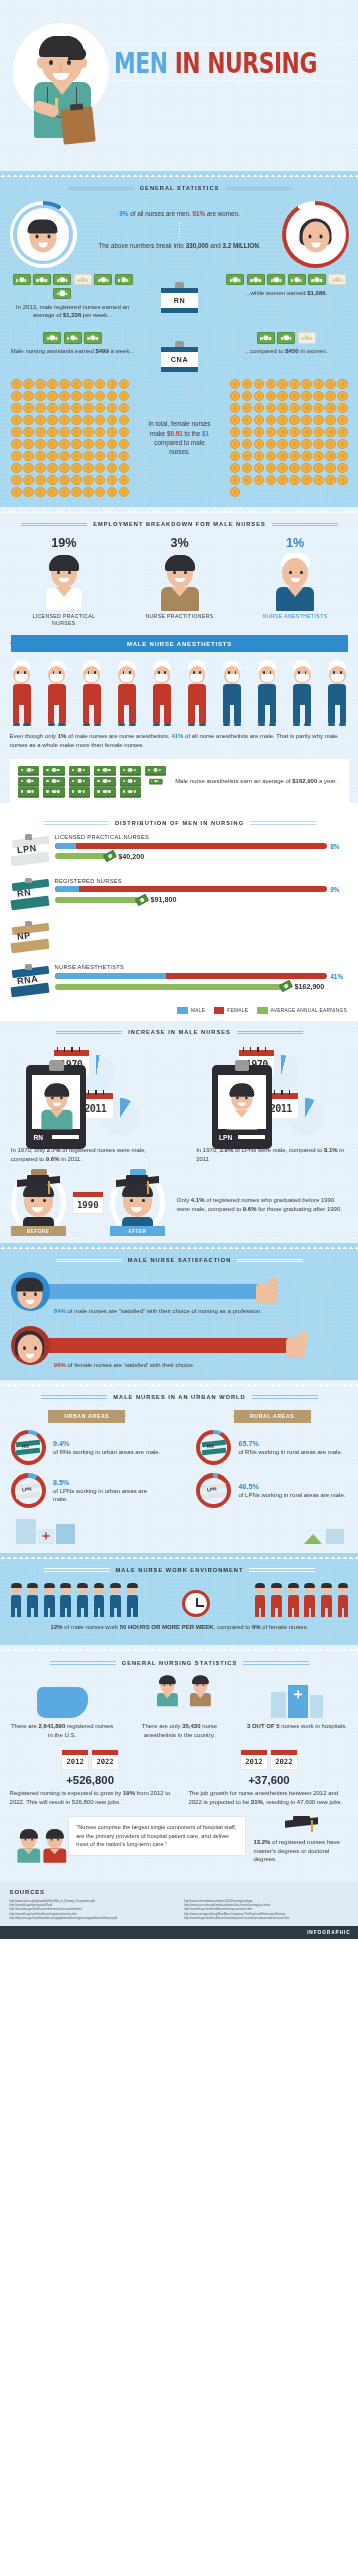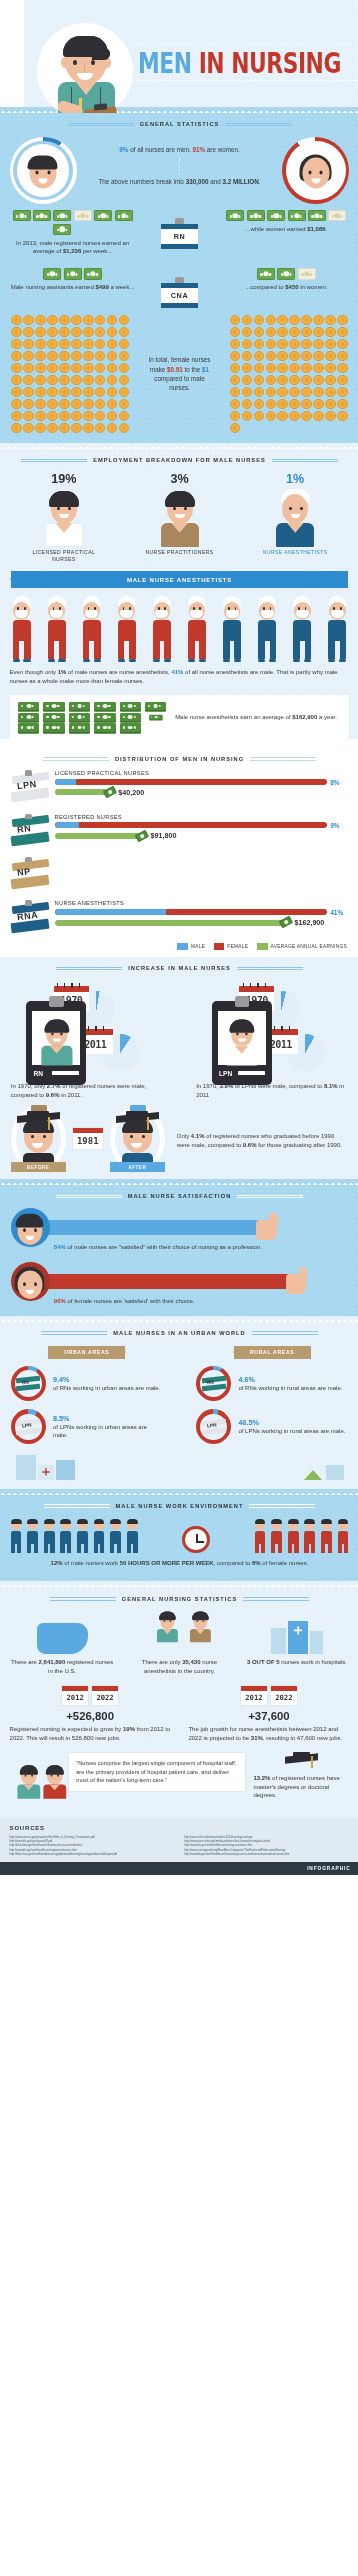--- a/index.html
+++ b/index.html
@@ -16,21 +16,21 @@
   }
   .sec-title .rule { flex:0 0 66px; height:3.6px; border-top:1.2px solid #8fc3e8; border-bottom:1.2px solid #8fc3e8; }
   .sec-title .txt {
     font-size:5.7px; font-weight:bold; letter-spacing:1px;
     color:#333; white-space:nowrap;
   }
   .white .rule { border-color:#bcd9ee; }
 
   
   .header {
-    background:#e8f2fa; height:107px; position:relative;margin-left:24px;
+    background:#e8f2fa; height:171px; position:relative;
   }
   .header .dots {
     position:absolute; inset:0;
     background-image:radial-gradient(#d3e5f3 0.6px, transparent 0.6px);
     background-size:4.2px 4.2px; opacity:.8;
   }
   .header .circle {
     position:absolute; left:13px; top:23px; width:96px; height:96px;
     background:#fff; border-radius:50%;
   }
@@ -1107,21 +1107,21 @@
             <div class="gc-cap2"></div>
             <div class="gc-tass"></div>
           <div class="gc-eye l"></div>
             <div class="gc-eye r"></div>
             <div class="gc-smile"></div>
           <div class="gc-gown" style="background:#2b2b31"></div>
           <div class="gc-tab" style="background:#b79a6e">BEFORE</div>
         </div>
         <div class="cal2" style="width:32px;align-self:center;">
           <div class="t" style="height:5.4px"></div>
-          <div class="y" style="font-size:9px">1981</div>
+          <div class="y" style="font-size:9px">1990</div>
         </div>
         <div class="grad-circ">
           <div class="gc-ring"></div>
             <div class="gc-acc blue"></div>
           <div class="gc-face"></div>
             <div class="gc-hair"></div>
           <div class="gc-cap"></div>
             <div class="gc-cap2"></div>
             <div class="gc-tass"></div>
           <div class="gc-eye l"></div>
@@ -1253,21 +1253,21 @@
             <div class="urb-item">
               <div class="ring" style="background:conic-gradient(#5aa9e0 0 7.8%, #c0392b 7.8% 100%);">
                 <div class="in" style="background:#e8f2fa"></div>
                 <div class="mini-tag">
                   <div class="a" style="background:#257f7a"></div>
                   <div class="b2" style="background:#257f7a"></div>
                   <div class="c">RN</div>
                 </div>
               </div>
               <div>
-                <div class="urb-num">4.6%</div>
+                <div class="urb-num">65.7%</div>
                 <div class="urb-desc">of RNs working in rural areas are male.</div>
               </div>
             </div>
             <div class="urb-item">
               <div class="ring" style="background:conic-gradient(#5aa9e0 0 4.8%, #c0392b 4.8% 100%);">
                 <div class="in" style="background:#e8f2fa"></div>
                 <div class="mini-tag">
                   <div class="a" style="background:#e3e6e8"></div>
                   <div class="b2" style="background:#e3e6e8"></div>
                   <div class="c">LPN</div>

